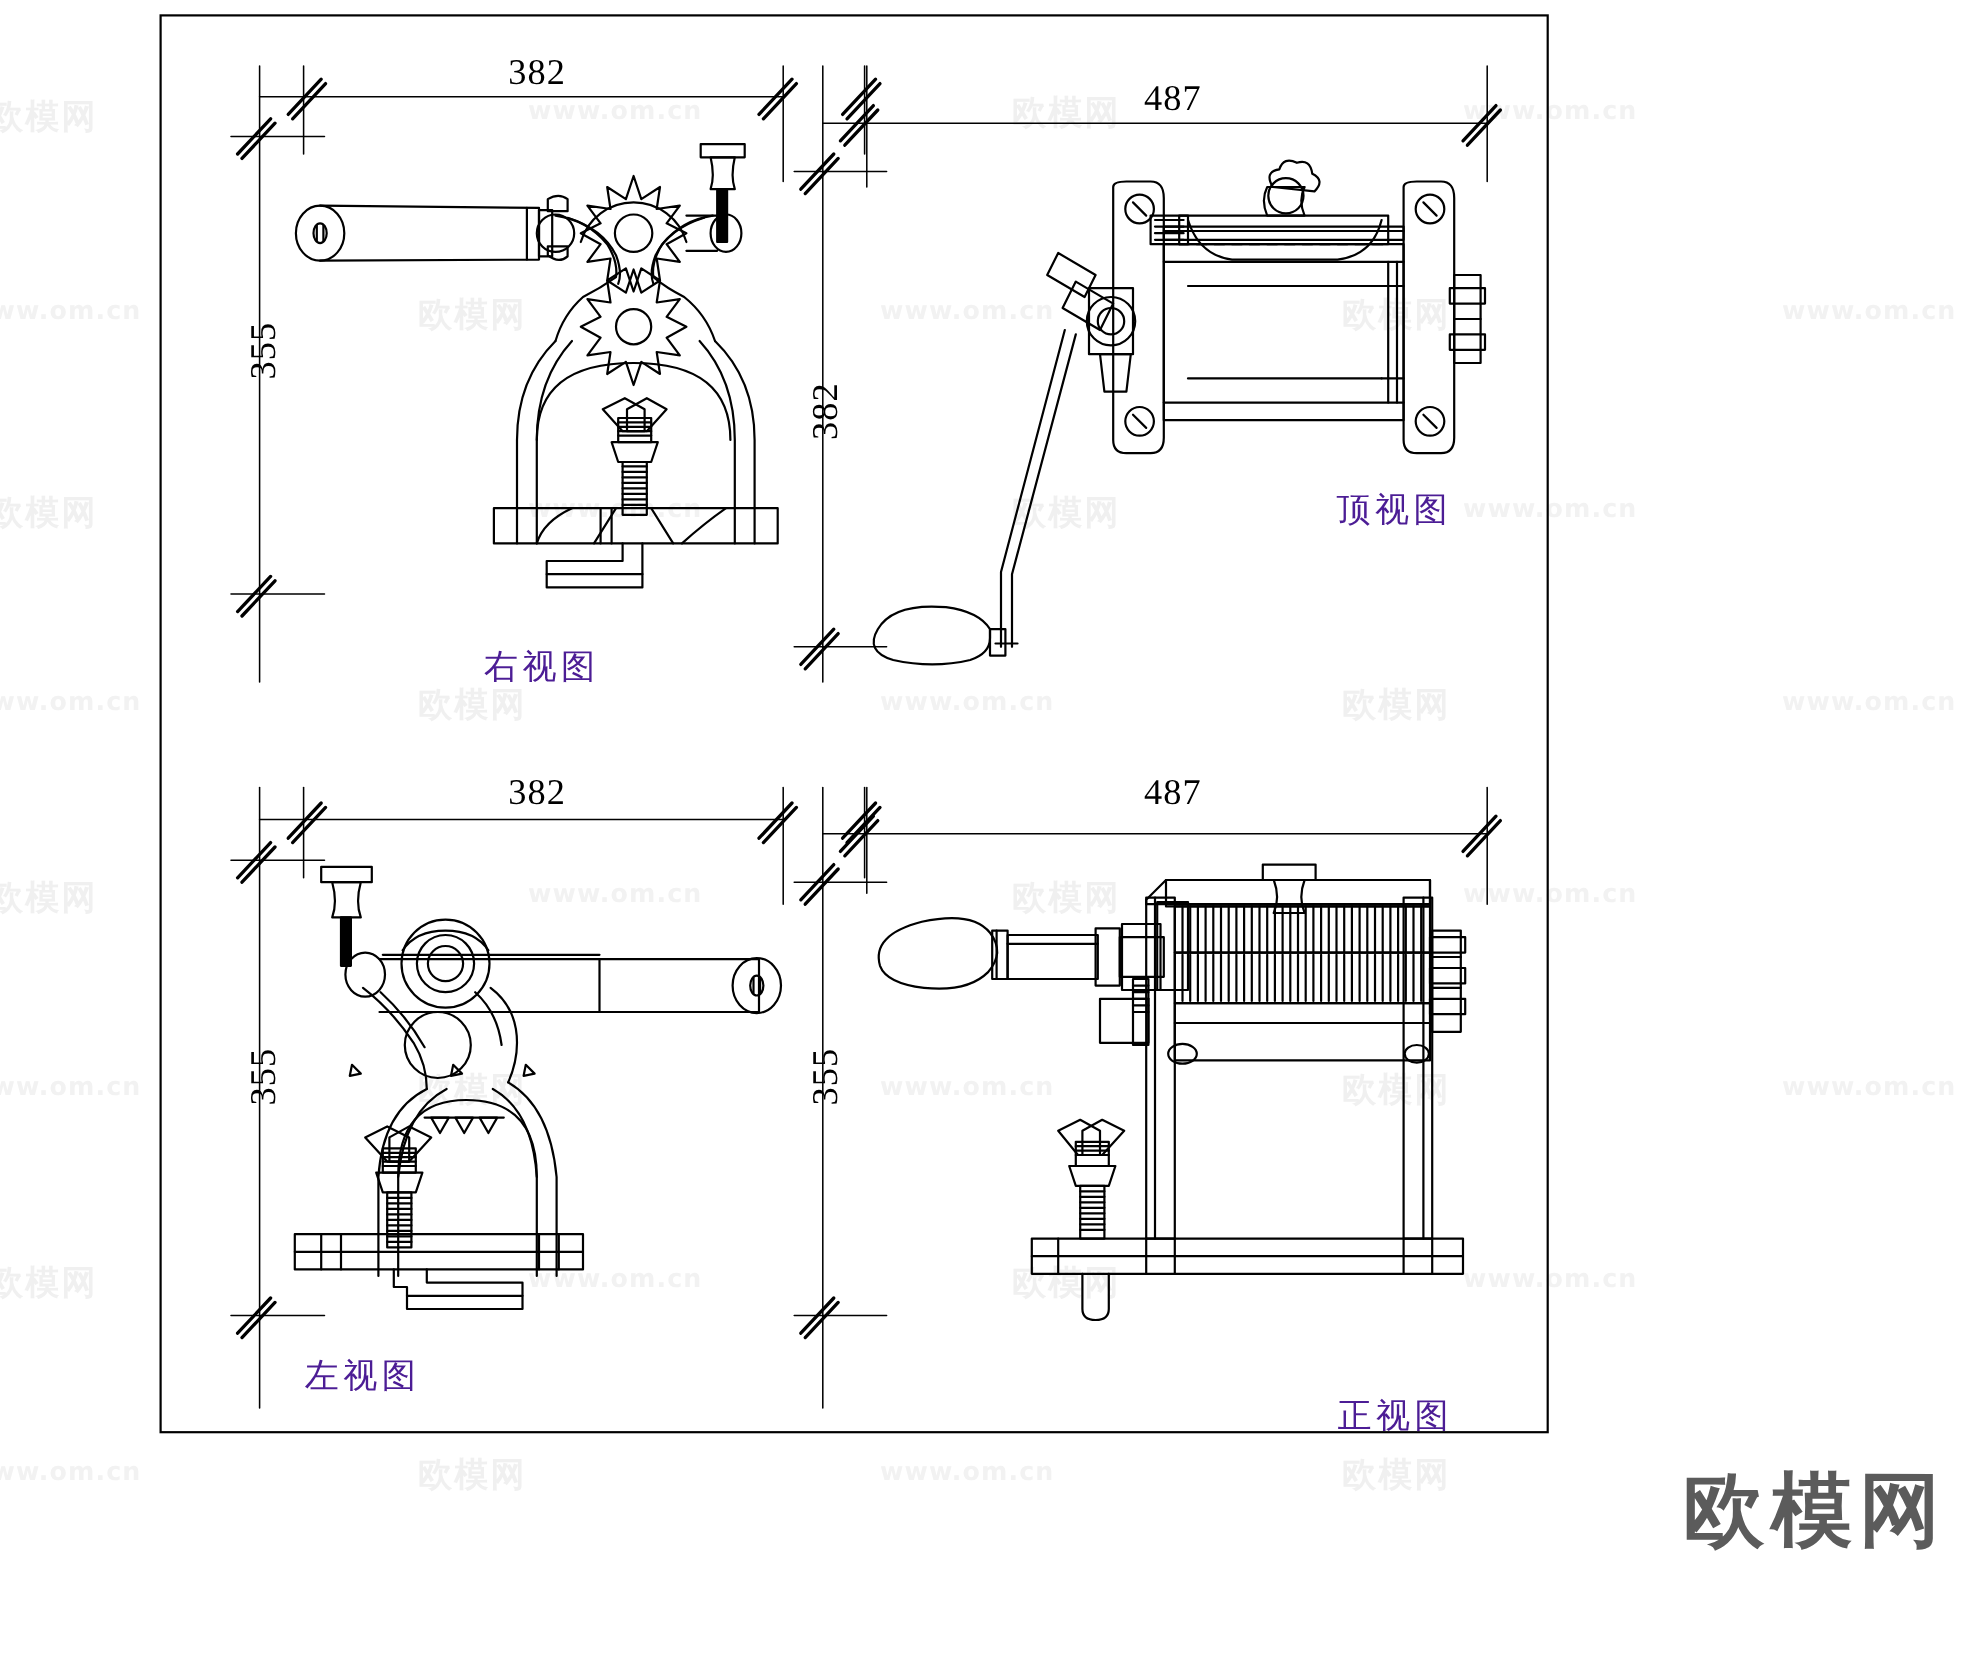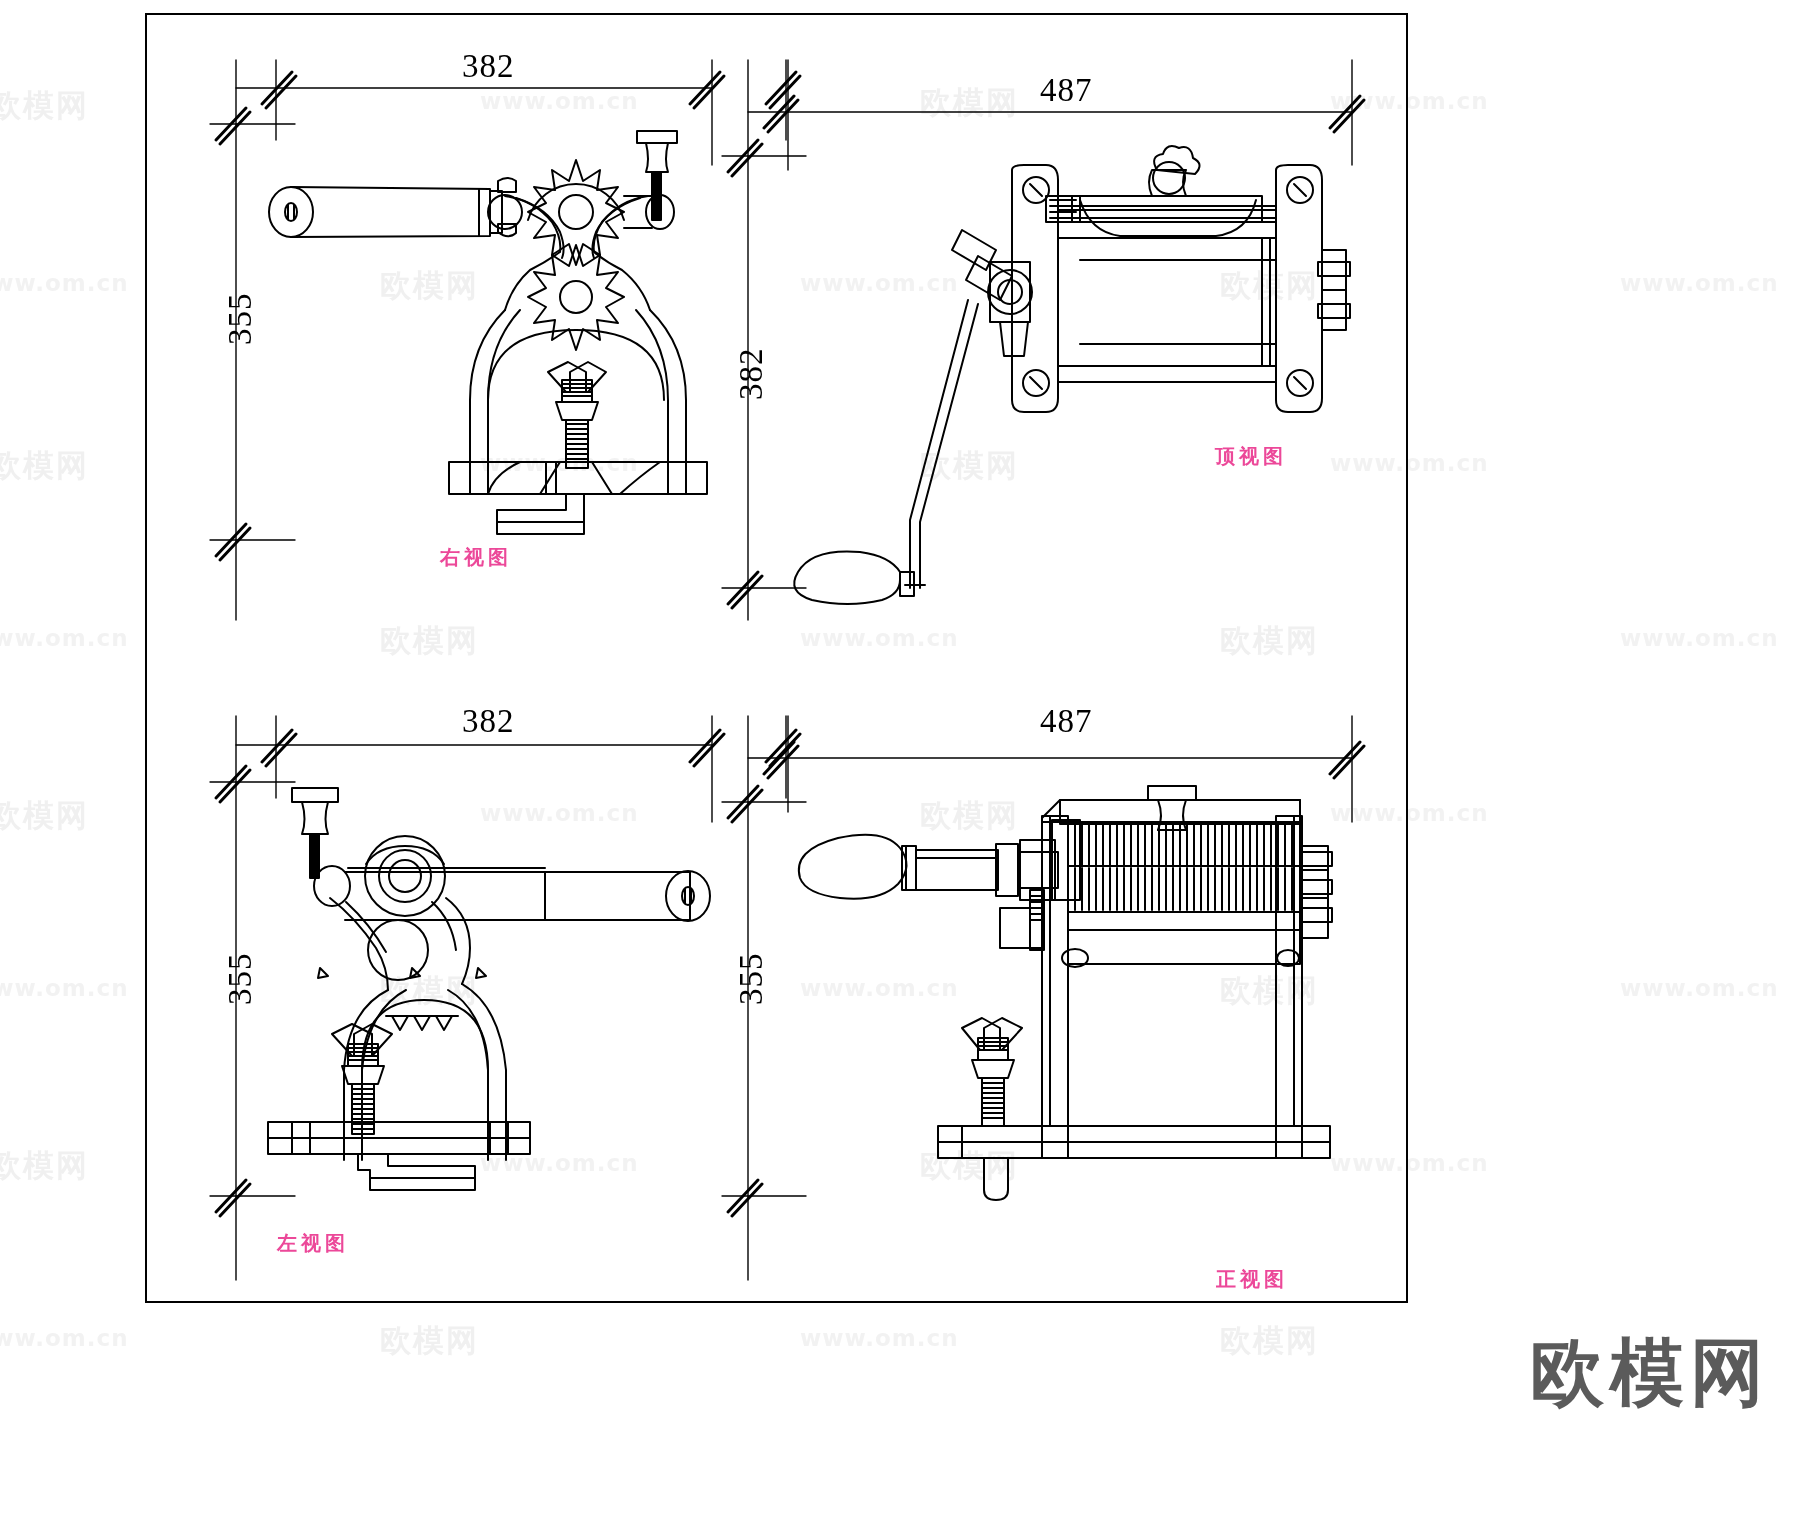--- a/index.html
+++ b/index.html
@@ -45,25 +45,24 @@
     letter-spacing: 1px;
     white-space: nowrap;
   }
   .dim-text.vert {
     transform: rotate(-90deg);
     transform-origin: left top;
   }
   .view-label {
     position: absolute;
     font-family: "DejaVu Sans", sans-serif;
-    font-size: 20px;
-    color: #ec4899;
+    font-size: 31px;
+    color: #4c1d95;
     white-space: nowrap;
     letter-spacing: 4px;
-    font-weight: bold;
   }
   .wm-tile {
     position: absolute;
     font-family: "DejaVu Sans", sans-serif;
     color: #f0f0f0;
     white-space: nowrap;
     user-select: none;
   }
   .wm-cn {
     font-size: 31px;
@@ -606,20 +605,20 @@
 
   <div class="dim-text" style="left:1040px; top:72px;">487</div>
   <div class="dim-text vert" style="left:733px; top:400px;">382</div>
 
   <div class="dim-text" style="left:462px; top:703px;">382</div>
   <div class="dim-text vert" style="left:222px; top:1005px;">355</div>
 
   <div class="dim-text" style="left:1040px; top:703px;">487</div>
   <div class="dim-text vert" style="left:733px; top:1005px;">355</div>
 
-  <div class="view-label" style="left:440px; top:544px;">右视图</div>
+  <div class="view-label" style="left:440px; top:585px;">右视图</div>
   <div class="view-label" style="left:1215px; top:443px;">顶视图</div>
   <div class="view-label" style="left:277px; top:1230px;">左视图</div>
   <div class="view-label" style="left:1216px; top:1230px;margin-top:36px;">正视图</div>
 
   <div class="wm-big">欧模网</div>
 
 </div>
 
 </body></html>

